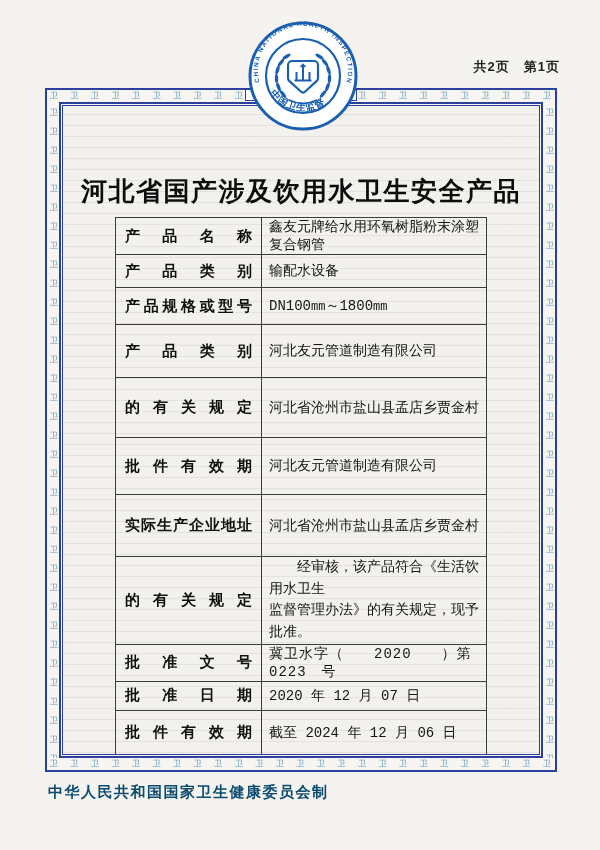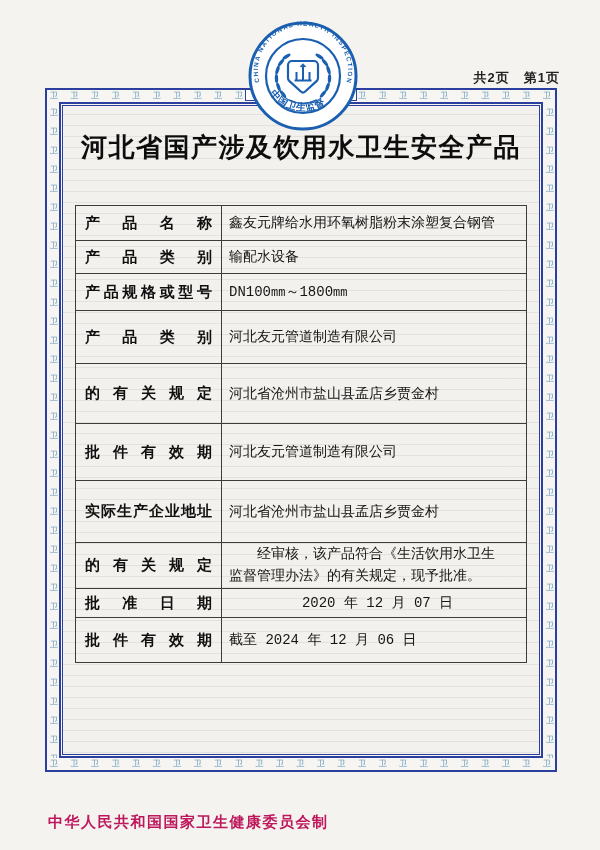--- a/index.html
+++ b/index.html
@@ -4,21 +4,21 @@
 <style>
   html,body{margin:0;padding:0;}
   body{
     width:600px;height:850px;position:relative;overflow:hidden;
     background:#f5f3ef;
     font-family:"Liberation Sans",sans-serif;
     color:#151515;
   }
   
   .pagination{
-    position:absolute;top:69px;right:40px;
+    position:absolute;top:58px;right:40px;
     font-size:13px;font-weight:bold;letter-spacing:1px;color:#222;
   }
   
   .certificate{
     position:absolute;left:45px;top:88px;width:512px;height:684px;
     box-sizing:border-box;border:2px solid #2b3f9f;background:#f6f5f1;
   }
   .band{
     position:absolute;overflow:hidden;color:#5e93b5;
     font-size:8px;line-height:12px;white-space:nowrap;
@@ -49,59 +49,59 @@
   .band-cap{
     position:absolute;top:-1px;width:11px;height:12px;background:#fff;
     border:1px solid #2b3f9f;box-sizing:border-box;z-index:3;
   }
   .band-cap.left{left:198px;}
   .band-cap.right{right:198px;}
   
   .emblem{position:absolute;left:247px;top:20px;width:112px;height:112px;z-index:5;}
   
   .title{
-    margin-top:24px;text-align:center;
+    margin-top:68px;text-align:center;
     font-family:"Liberation Serif",serif;font-weight:bold;
     font-size:26px;letter-spacing:1.5px;color:#0d0d0d;
   }
   .subtitle{
     margin-top:7px;text-align:center;
     font-family:"Liberation Serif",serif;font-weight:bold;
     font-size:33px;letter-spacing:13px;text-indent:13px;color:#0d0d0d;
   }
   
   table.cert-table{
-    width:452px;margin:40px auto 0 auto;border-collapse:collapse;
+    width:372px;margin:8px auto 0 auto;border-collapse:collapse;
     table-layout:fixed;
   }
   .cert-table td{
     border:1px solid #3c3c3c;box-sizing:border-box;vertical-align:middle;
     padding:0;
   }
   .cert-table .lbl{
     width:146px;font-weight:bold;font-size:15px;color:#101010;
     padding:0 9px;text-align:justify;text-align-last:justify;
     font-family:"Liberation Sans",sans-serif;
   }
   .cert-table .val{
     font-family:Liberation Mono, monospace;
     font-size:14px;color:#151515;padding-left:7px;
   }
   .r0{height:35px}.r1{height:33px}.r2{height:37px}.r3{height:53px}
   .r4{height:60px}.r5{height:57px}.r6{height:62px}.r7{height:46px}
   .r8{height:31px}.r9{height:29px}.r10{height:45px}
   .val .unit{font-size:12px;}
-  .val-center{text-align:center;padding-left:0;}
+  .val-center{text-align:left;padding-left:0;}
   .val-doc{padding-left:16px;letter-spacing:1px;}
   .concl{font-size:13.5px;line-height:1.55;padding:2px 6px 2px 8px;}
   .concl .l1{text-indent:2em;}
   
   .footer{
-    position:absolute;left:48px;top:813px;
-    font-size:15px;font-weight:bold;letter-spacing:1.5px;color:#be185d;text-align:center;
+    position:absolute;left:48px;top:783px;
+    font-size:15px;font-weight:bold;letter-spacing:1.5px;color:#0c4a6e;text-align:center;
   }
 </style>
 </head>
 <body>
 
 <div class="pagination">共2页　第1页</div>
 
 <div class="certificate">
   <div class="band band-h band-top">卫 卫 卫 卫 卫 卫 卫 卫 卫 卫 卫 卫 卫 卫 卫 卫 卫 卫 卫 卫 卫 卫 卫 卫 卫 卫 卫 卫 卫 卫 卫 卫 卫 卫 卫 卫 卫 卫 卫 卫 卫 卫 卫 卫 卫 卫 卫 卫 卫 卫 卫 卫 卫 卫 卫 卫 卫 卫 卫 卫 卫 卫 卫 卫 卫 卫 卫 卫 卫 卫 卫 卫 卫 卫 卫 卫 卫 卫 卫 卫 </div>
   <div class="band band-h band-bottom">卫 卫 卫 卫 卫 卫 卫 卫 卫 卫 卫 卫 卫 卫 卫 卫 卫 卫 卫 卫 卫 卫 卫 卫 卫 卫 卫 卫 卫 卫 卫 卫 卫 卫 卫 卫 卫 卫 卫 卫 卫 卫 卫 卫 卫 卫 卫 卫 卫 卫 卫 卫 卫 卫 卫 卫 卫 卫 卫 卫 卫 卫 卫 卫 卫 卫 卫 卫 卫 卫 卫 卫 卫 卫 卫 卫 卫 卫 卫 卫 </div>
@@ -144,20 +144,24 @@
         <tr class="r6">
           <td class="lbl">实际生产企业地址</td>
           <td class="val">河北省沧州市盐山县孟店乡贾金村</td>
         </tr>
         <tr class="r7">
           <td class="lbl">的有关规定</td>
           <td class="val concl">
             <div class="l1">经审核，该产品符合《生活饮用水卫生</div>
             <div class="l2">监督管理办法》的有关规定，现予批准。</div>
           </td>
+        </tr>
+        <tr class="r8">
+          <td class="lbl">批准文号</td>
+          <td class="val val-doc">冀卫水字（　　2020　　）第　0223　号</td>
         </tr>
         <tr class="r9">
           <td class="lbl">批准日期</td>
           <td class="val val-center">2020 年 12 月 07 日</td>
         </tr>
         <tr class="r10">
           <td class="lbl">批件有效期</td>
           <td class="val">截至 2024 年 12 月 06 日</td>
         </tr>
       </tbody>

